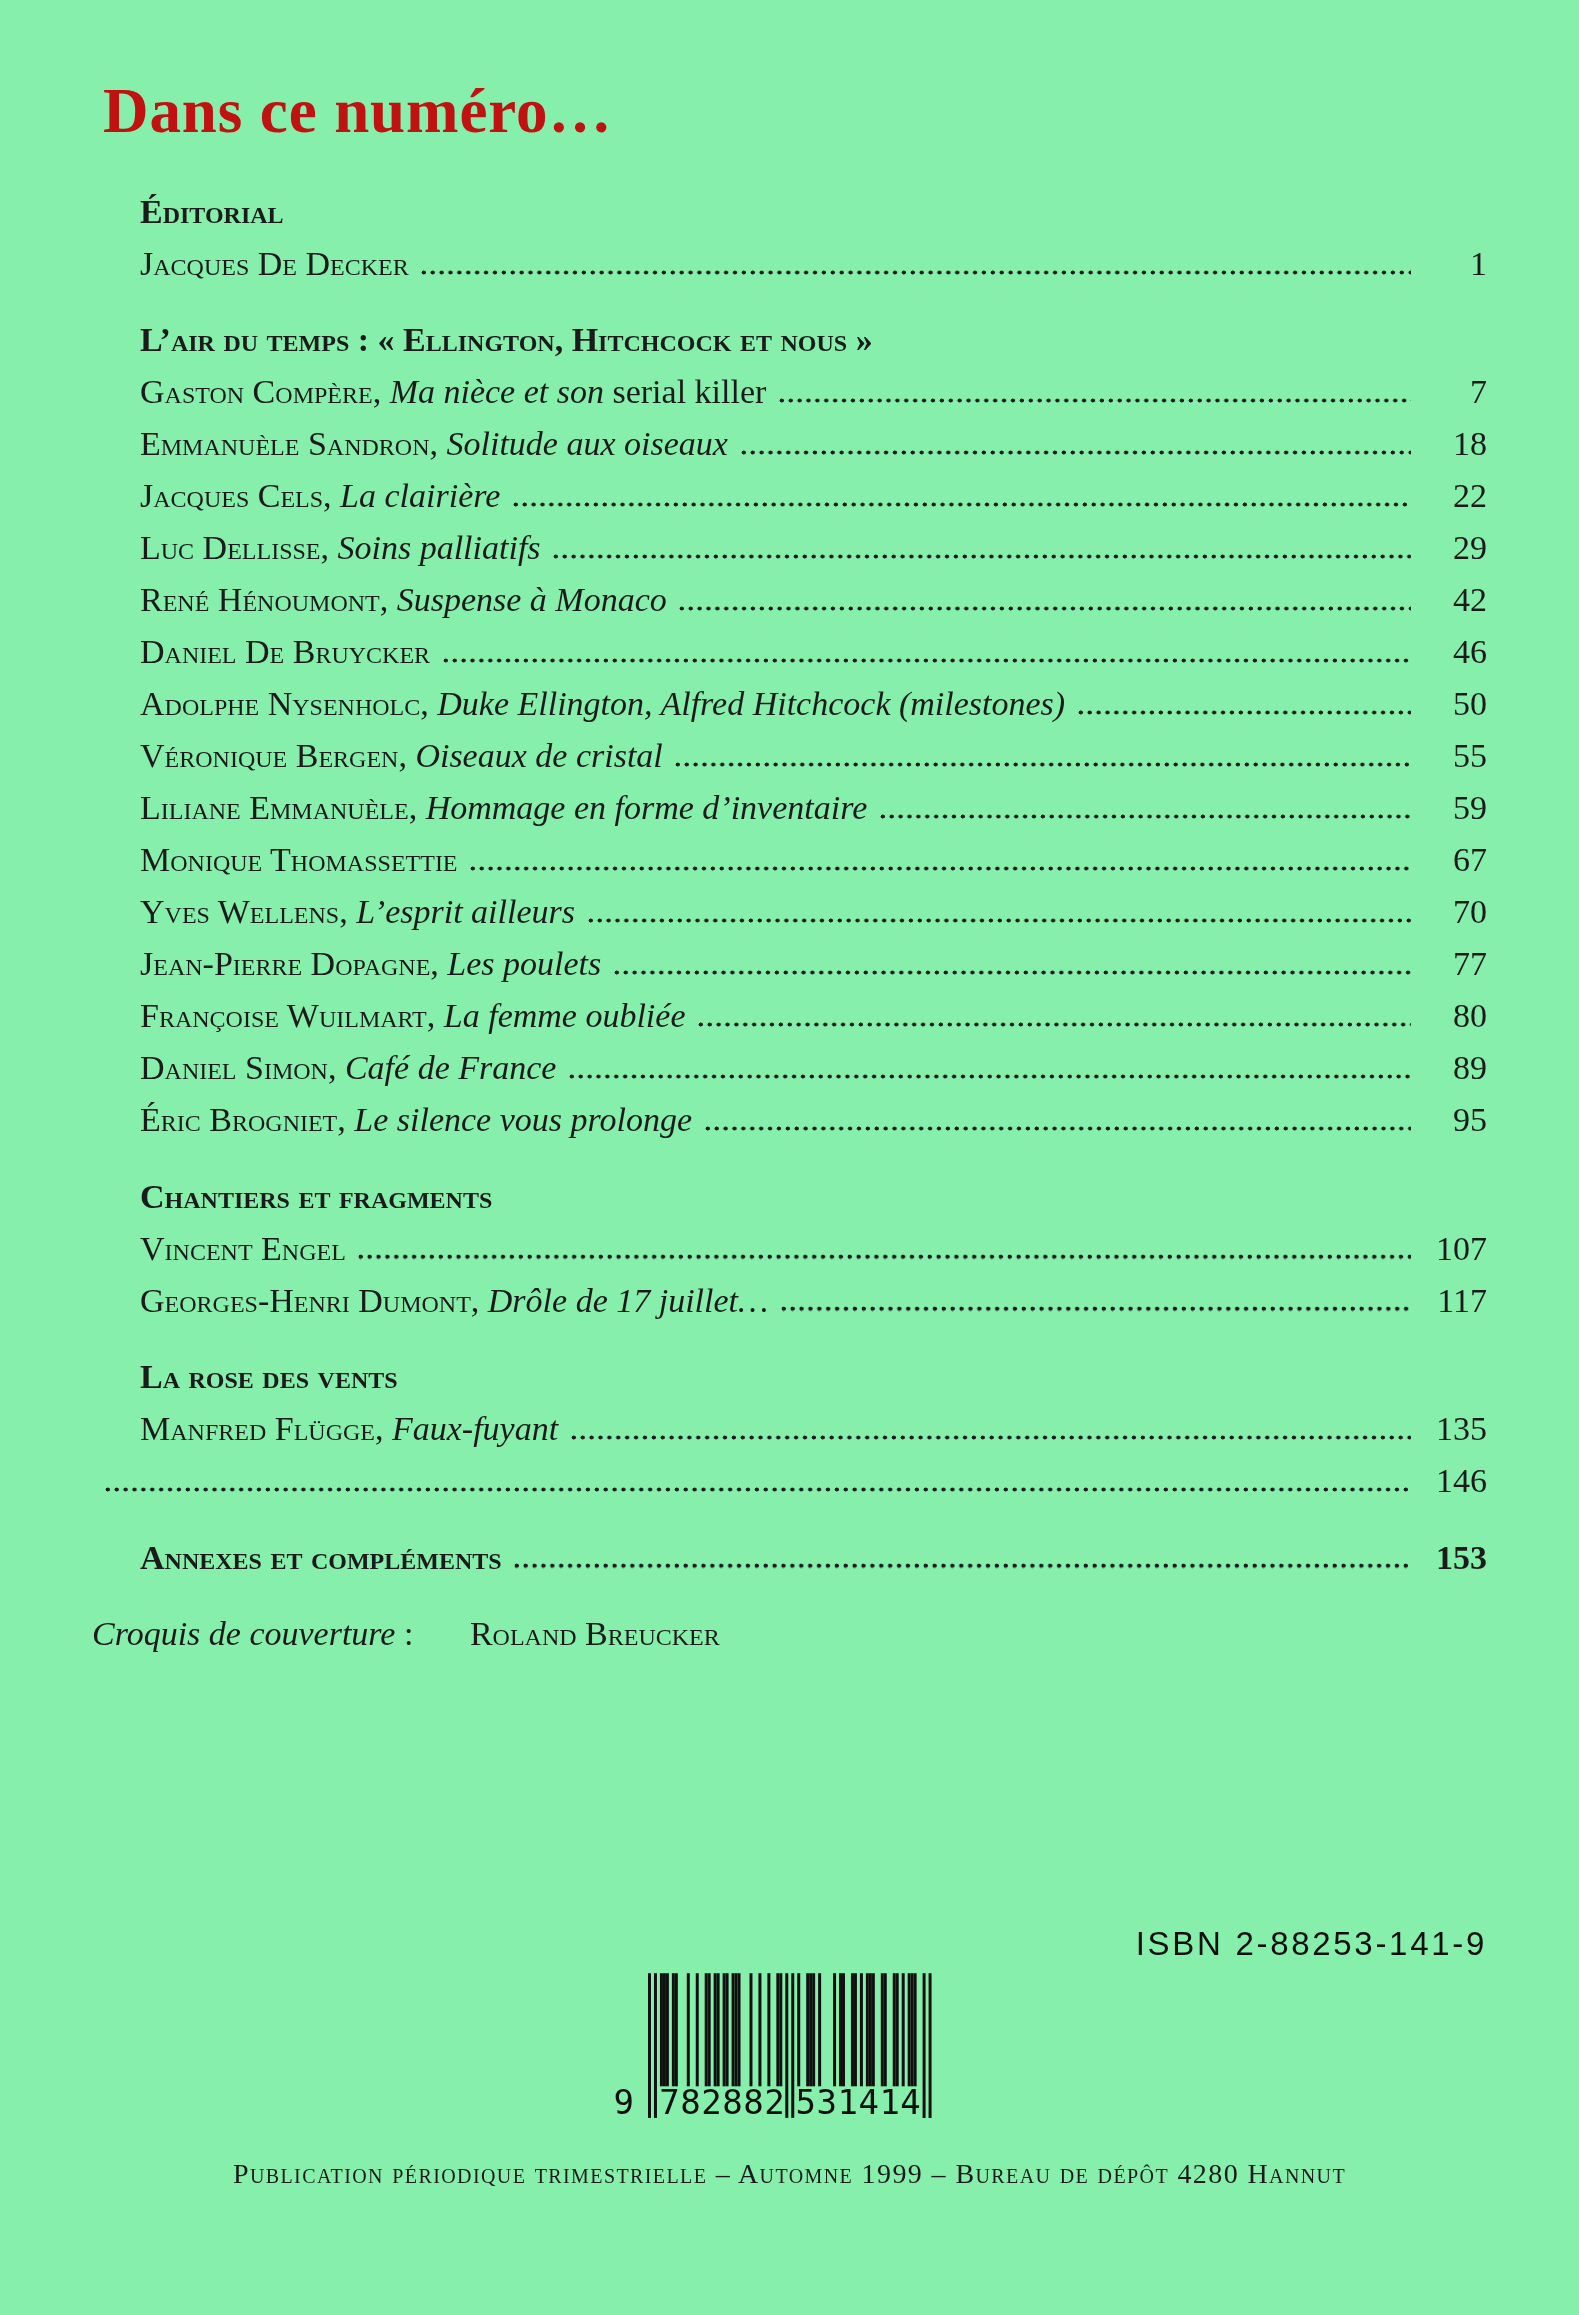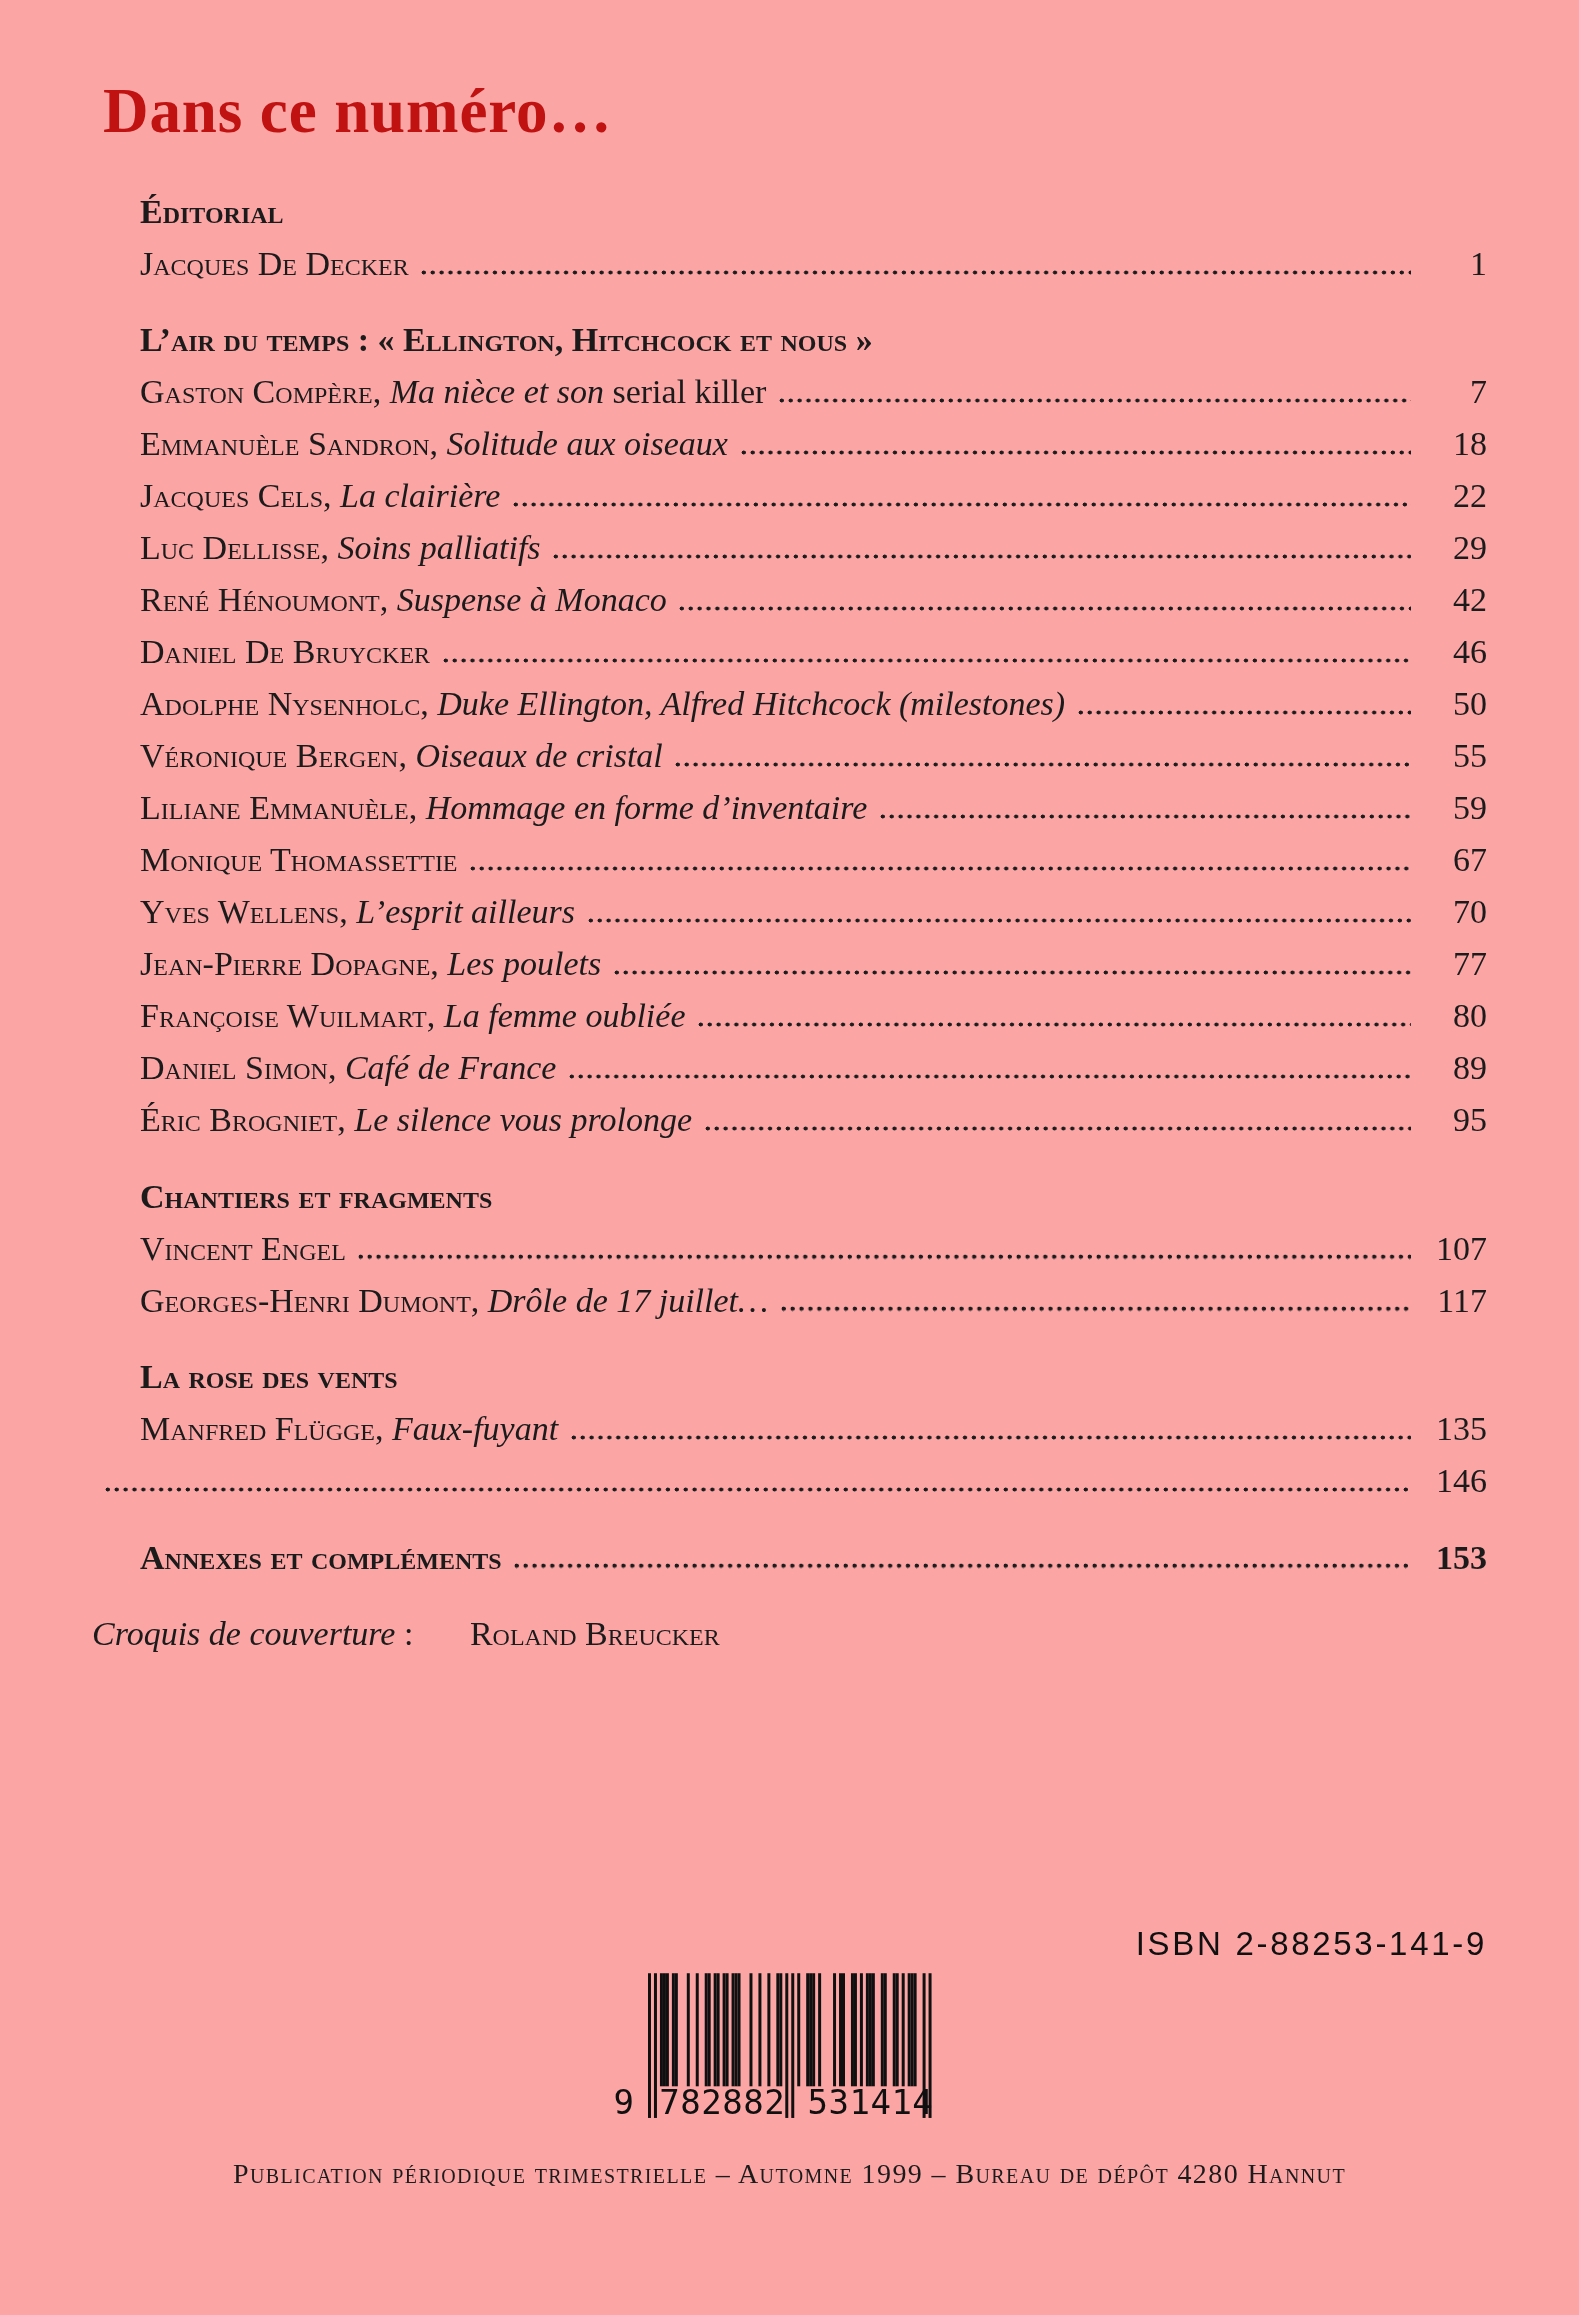--- a/index.html
+++ b/index.html
@@ -1,18 +1,18 @@
 <!DOCTYPE html>
 <html lang="fr" style="font-size:14.5px"><head>
 <meta charset="utf-8">
 <style>
   html,body { margin:0; padding:0; background:#e8e8e8; }
   .page {
     position:relative; width:1579px; height:2316px; margin:0 auto;
-    background:#fca5a5; color:#1b1b1b; box-sizing:border-box;
+    background:#86efac; color:#1b1b1b; box-sizing:border-box;
     padding:80px 92px 0 92px; overflow:hidden;
     font-family:"Liberation Serif","DejaVu Serif",serif;
   }
   .title {
     margin:0 0 0 11px; font-size:63px; font-weight:700; line-height:1;
     color:#bf1211; letter-spacing:0.9px;
   }
   .toc { margin-top:43px; font-size:34px; }
   .row { display:flex; align-items:baseline; line-height:52px; }
   .row .text { white-space:pre; }
@@ -34,21 +34,21 @@
   }
   .barcode { position:relative; width:284px; height:156px; margin:12.7px auto 0 auto; }
   .barcode svg { position:absolute; left:0; top:0; fill:#101010; }
   .bd {
     position:absolute; top:112px; line-height:1; color:#101010;
     font-family:"DejaVu Sans Mono","Liberation Mono",monospace; font-size:34px;
     letter-spacing:0.5px; white-space:pre;
   }
   .bd-first { left:-34px; }
   .bd-g1 { left:11.8px; }
-  .bd-g2 { left:160px; }
+  .bd-g2 { left:148px; }
   .footer {
     margin-top:27px; text-align:center; font-variant:small-caps;
     font-size:28px; letter-spacing:1.4px; color:#1b1b1b; line-height:1.3;
   }
 </style>
 </head>
 <body>
 
 <div class="page">
   <h1 class="title" style="color: rgb(191, 18, 17);">Dans ce numéro…</h1>

